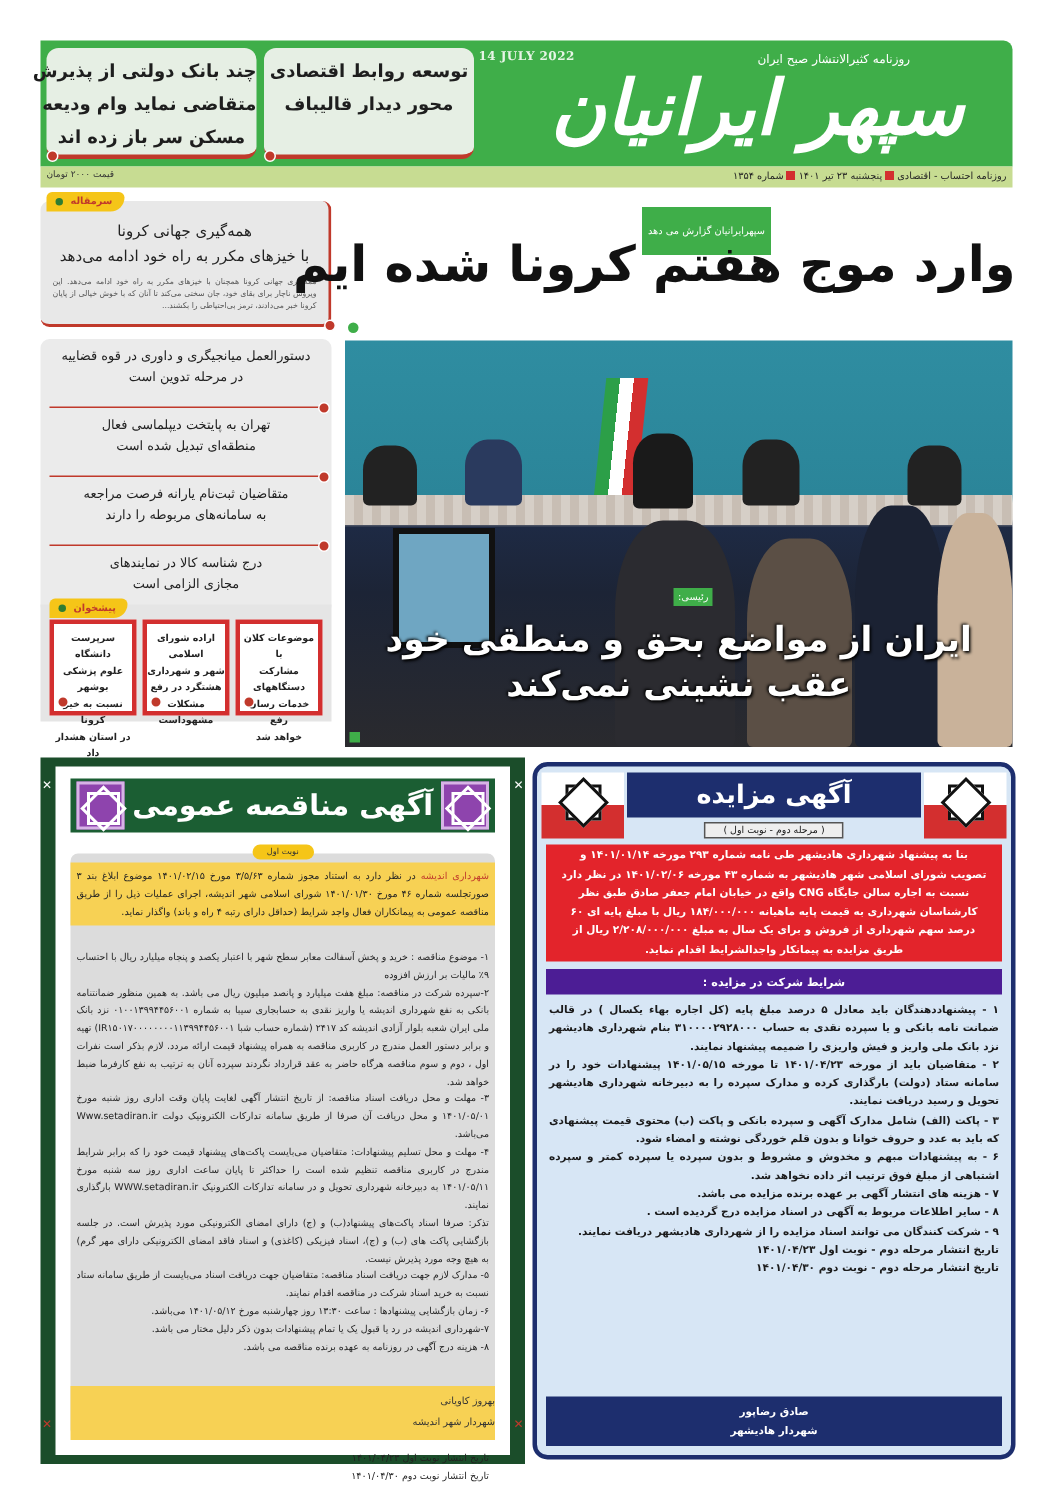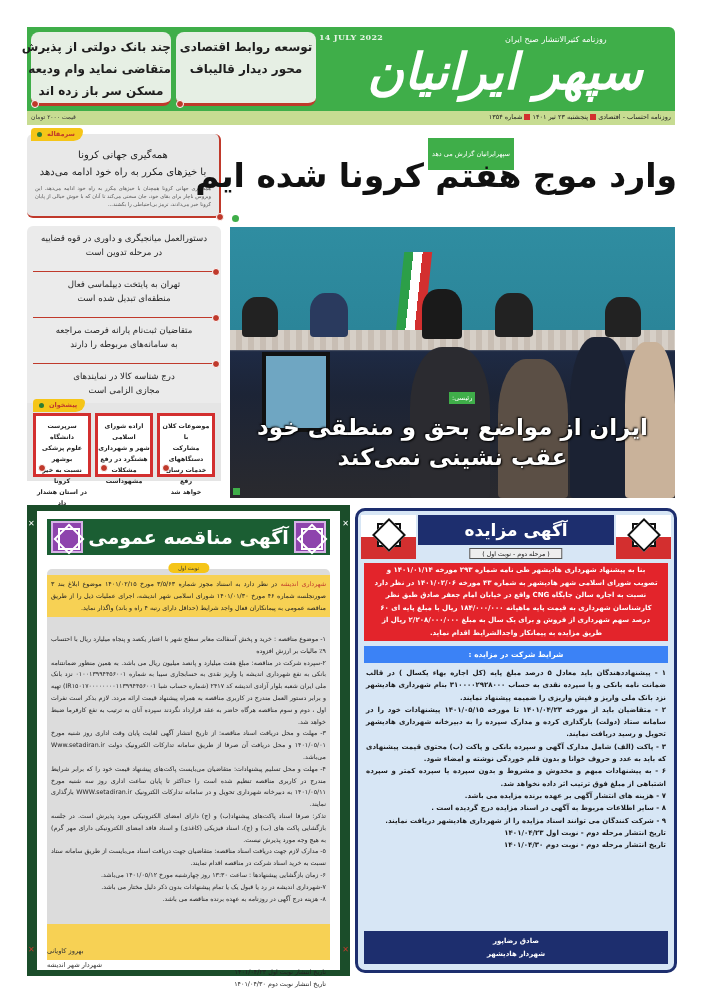--- a/index.html
+++ b/index.html
@@ -63,34 +63,34 @@
   #tender .banner { position: absolute; left: 10px; right: 10px; top: 8px; height: 36px; background: #1b5e33; color: #fff; text-align: center; font-size: 19px; font-weight: 900; line-height: 36px; }
   .emblem { position: absolute; top: 2px; width: 32px; height: 32px; background: #8e44ad; border: 2px solid #d7b3e6; }
   .emblem::before { content: ""; position: absolute; left: 5px; top: 5px; width: 18px; height: 18px; border: 2px solid #fff; transform: rotate(45deg); }
   .emblem::after { content: ""; position: absolute; left: 5px; top: 5px; width: 18px; height: 18px; border: 2px solid #fff; }
   #tender .content { position: absolute; left: 10px; right: 10px; top: 58px; bottom: 12px; background: #dcdcdc; border-radius: 5px; }
   #tender .round-tag { position: absolute; left: 50%; top: -6px; transform: translateX(-50%); background: #f5c518; border-radius: 6px; font-size: 5.5px; padding: 2px 10px; color: #333; }
   #tender .intro { position: absolute; left: 0; right: 0; top: 6px; background: #f7d154; padding: 3px 4px; font-size: 6.4px; line-height: 12px; text-align: justify; color: #222; }
   #tender .intro .hl { color: #c0392b; }
   #tender .items { position: absolute; left: 4px; right: 4px; top: 64px; font-size: 6.3px; line-height: 11.8px; text-align: justify; color: #222; }
   #tender .items p { margin: 0; }
-  #tender .sign { position: absolute; left: 0; right: 0; top: 355px; height: 36px; background: #f7d154; text-align: left; font-size: 6.6px; line-height: 14px; padding-top: 20px; color: #333; }
+  #tender .sign { position: absolute; left: 0; right: 0; top: 355px; height: 36px; background: #f7d154; text-align: right; font-size: 6.6px; line-height: 14px; padding-top: 3px; color: #333; }
   #tender .dates { position: absolute; right: 4px; top: 397px; font-size: 6.4px; line-height: 12px; color: #222; }
   .xmark { position: absolute; color: #c0392b; font-size: 8px; font-weight: bold; }
 
   
   #auction { left: 355px; top: 508px; width: 322px; height: 465px; background: #d7e6f5; border: 3px solid #1d2e6e; border-radius: 10px; }
   #auction .banner { position: absolute; left: 60px; right: 60px; top: 4px; height: 30px; background: #1d2e6e; color: #fff; text-align: center; font-weight: 900; font-size: 17px; line-height: 30px; }
   #auction .flagside { position: absolute; top: 4px; width: 55px; height: 44px; background: linear-gradient(180deg, #fff 0 50%, #d32f2f 50% 100%); }
   .star-emblem { position: absolute; left: 12px; top: 4px; width: 30px; height: 30px; }
   .star-emblem::before, .star-emblem::after { content: ""; position: absolute; left: 4px; top: 4px; width: 20px; height: 20px; background: #fff; border: 2px solid #111; }
   .star-emblem::after { transform: rotate(45deg); }
   #auction .stage { position: absolute; left: 50%; top: 37px; transform: translateX(-50%); background: #eeeeee; border: 1px solid #555; font-size: 6.3px; padding: 1px 12px; white-space: nowrap; }
   #auction .intro { position: absolute; left: 6px; right: 6px; top: 52px; background: #e3242b; color: #fff; font-weight: bold; font-size: 7px; line-height: 12.6px; text-align: center; padding: 1px 10px; }
-  #auction .cond-head { position: absolute; left: 6px; right: 6px; top: 135px; height: 17px; background: #3b82f6; color: #fff; font-weight: bold; font-size: 7.5px; text-align: center; line-height: 17px; }
+  #auction .cond-head { position: absolute; left: 6px; right: 6px; top: 135px; height: 17px; background: #4c1d95; color: #fff; font-weight: bold; font-size: 7.5px; text-align: center; line-height: 17px; }
   #auction .items { position: absolute; left: 8px; right: 8px; top: 156px; font-size: 7px; line-height: 12.3px; font-weight: bold; text-align: justify; color: #1a1a1a; }
   #auction .items p { margin: 0; }
   #auction .sign { position: absolute; left: 6px; right: 6px; bottom: 6px; height: 33px; background: #1d2e6e; color: #fff; font-weight: bold; font-size: 7px; line-height: 13px; text-align: center; padding-top: 4px; }
 </style>
 </head>
 <body>
 
 <div id="masthead" class="abs">
   <div id="teaser-1" class="abs teaser rtl">
     <span class="ln">چند بانک دولتی از پذیرش</span>

